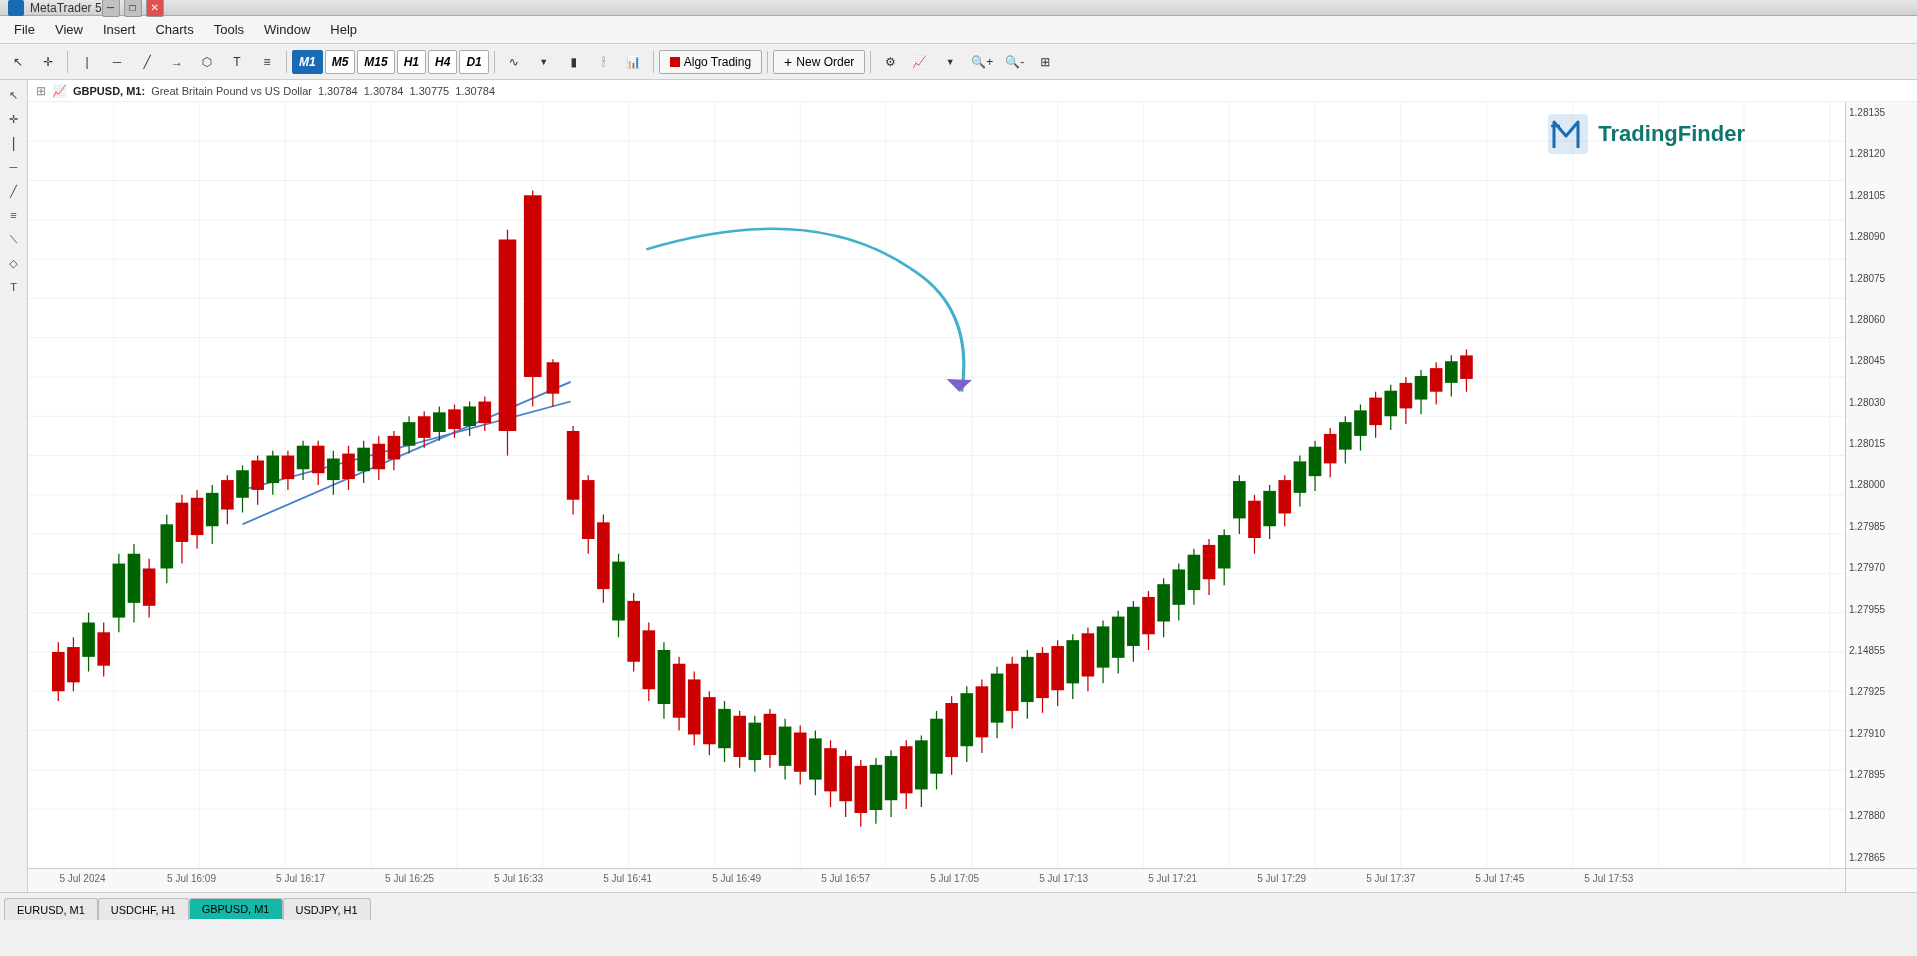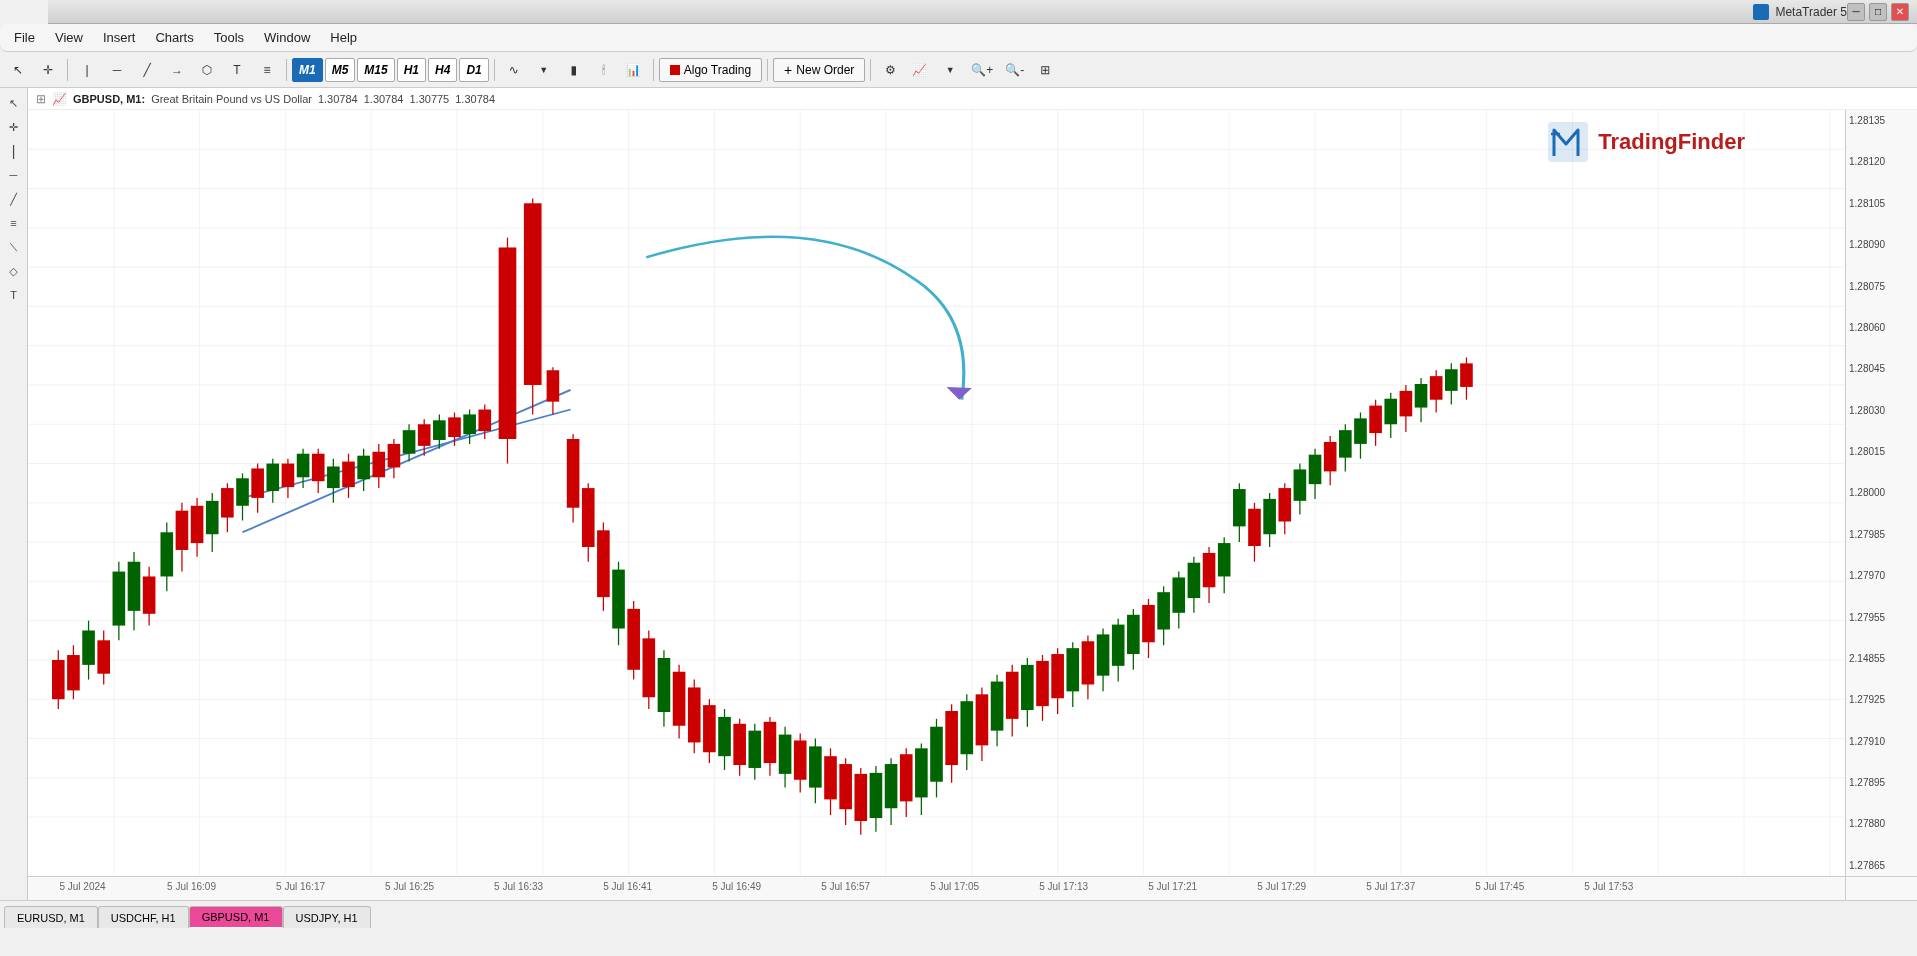--- a/index.html
+++ b/index.html
@@ -6,28 +6,27 @@
     body {
       width: 1917px;
       height: 956px;
       overflow: hidden;
       font-family: 'Segoe UI', Arial, sans-serif;
       background: #f0f0f0;
     }
 
     
     .title-bar {
-      height: 24px;
+      height: 16px;
       background: linear-gradient(to bottom, #e8e8e8, #d0d0d0);
       border-bottom: 1px solid #aaa;
       display: flex;
       align-items: center;
-      justify-content: flex-end;
+      justify-content: flex-start;
       padding: 0 8px;
-      margin-left: 48px;
     }
     .title-bar-left {
       display: flex;
       align-items: center;
       gap: 6px;
     }
     .title-bar-logo {
       width: 16px; height: 16px;
       background: #1a6bb5;
       border-radius: 2px;
@@ -53,21 +52,20 @@
     }
 
     
     .menu-bar {
       height: 28px;
       background: #f5f5f5;
       border-bottom: 1px solid #ccc;
       display: flex;
       align-items: center;
       padding: 0 4px;
-      border-radius: 7px;
     }
     .menu-item {
       padding: 4px 10px;
       font-size: 13px;
       color: #222;
       cursor: pointer;
     }
 
     
     .toolbar {
@@ -218,21 +216,21 @@
       padding: 0 12px;
       border: 1px solid #bbb;
       border-bottom: none;
       border-radius: 3px 3px 0 0;
       background: #e8e8e8;
       font-size: 11px;
       cursor: pointer;
       display: flex;
       align-items: center;
     }
-    .tab-item.active { background: #ec4899; border-bottom: 1px solid #fff; }
+    .tab-item.active { background: #14b8a6; border-bottom: 1px solid #fff; }
 
     
     .chart-svg {
       position: absolute;
       top: 0; left: 0;
       width: 100%; height: 100%;
     }
 
     
     .annotation-text {
@@ -356,21 +354,21 @@
     <div style="flex:1; display:flex; position:relative; overflow:hidden;">
 
       <div class="chart-main">
 
         <div style="position:absolute; top:10px; right:100px; display:flex; align-items:center; gap:8px; z-index:10;">
           <svg width="44" height="44" viewBox="0 0 44 44">
             <rect x="2" y="2" width="40" height="40" rx="4" fill="#1a6bb5" opacity="0.15"></rect>
             <path d="M8 36 L8 10 L20 24 L32 10 L32 36" stroke="#1a6bb5" stroke-width="3" fill="none" stroke-linejoin="round"></path>
             <path d="M5 14 L14 14" stroke="#1a6bb5" stroke-width="2.5"></path>
           </svg>
-          <span style="font-size:22px; font-weight:bold; color:#b91c1c;">TradingFinder</span>
+          <span style="font-size:22px; font-weight:bold; color:#0f766e;">TradingFinder</span>
         </div>
 
         <div class="annotation-text" style="left: 460px; top: 280px; width: 500px;">
           <div>Ascending wedge pattern</div>
           <div>(Horn Pattern)</div>
         </div>
 
         <div class="horn-label" style="left: 108px; top: 228px;">Horn Pattern</div>
 
         <svg class="chart-svg" viewBox="0 0 1440 780" preserveAspectRatio="none">

